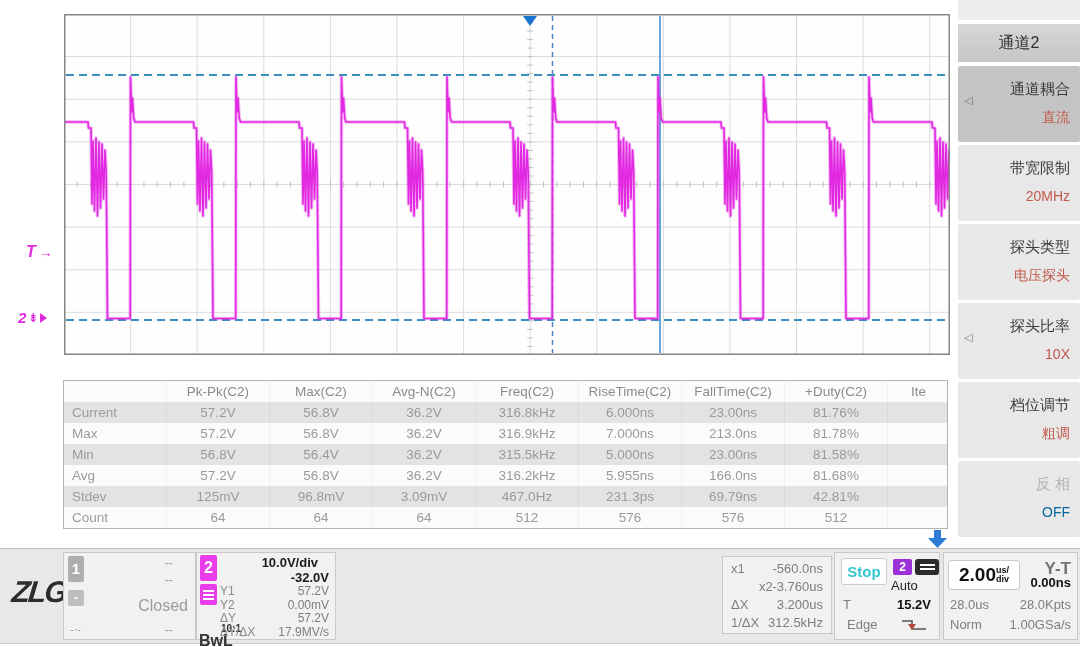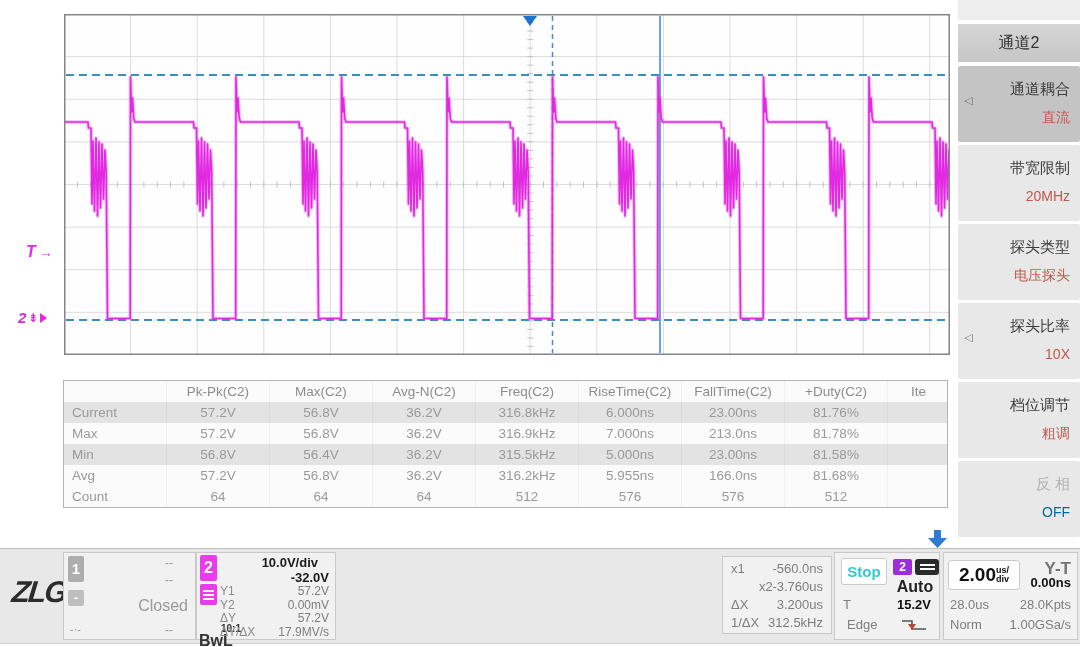--- a/index.html
+++ b/index.html
@@ -82,21 +82,21 @@
   .xrow { position:absolute; left:8px; right:8px; height:18px; font-size:13px; color:#7e7e7e; }
   .xrow .cv { position:absolute; right:0; }
 
   #stop-btn { position:absolute; left:6px; top:5px; width:46px; height:27px; background:#fff;
     border:1px solid #ccc; border-radius:3px; color:#35c8d2; font-weight:bold; font-size:15px;
     text-align:center; line-height:25px; }
   #trig-src { left:58px; top:6px; width:19px; height:16px; background:#9b30d9; font-size:12px; line-height:16px; }
   #trig-coup { position:absolute; left:80px; top:6px; width:24px; height:16px; background:#2b2b2b;
     border-radius:3px; display:flex; flex-direction:column; justify-content:center; gap:2px; align-items:center; }
   #trig-coup i { display:block; width:15px; height:2px; background:#fff; }
-  #trig-mode { position:absolute; left:56px; top:25px; width:48px; text-align:center; font-size:16px; color:#222;font-weight:bold; }
+  #trig-mode { position:absolute; left:56px; top:25px; width:48px; font-size:13px; color:#222; }
   #trig-lvl-row { position:absolute; left:8px; right:8px; top:44px; font-size:13px; color:#7e7e7e; }
   #trig-lvl-row .cv { position:absolute; right:0; color:#111; font-weight:bold; }
   #trig-type-row { position:absolute; left:12px; right:10px; top:64px; font-size:13px; color:#7e7e7e; }
   #edge-ico { position:absolute; right:0; top:0; }
 
   #tb-scale-box { position:absolute; left:4px; top:7px; width:72px; height:30px; background:#fff;
     border:1px solid #c8c8c8; border-radius:3px; display:flex; align-items:center; justify-content:center; }
   #tb-scale-box .big { font-size:19px; font-weight:bold; color:#111; }
   #tb-scale-box .unit { font-size:9px; font-weight:bold; color:#111; line-height:9px; text-align:left; }
   #tb-mode  { position:absolute; right:6px; top:6px;  font-size:17px; font-weight:bold; color:#737373; }
@@ -305,20 +305,31 @@
       <div class="mcell lbl">Avg</div>
       <div class="mcell">57.2V</div>
       <div class="mcell">56.8V</div>
       <div class="mcell">36.2V</div>
       <div class="mcell">316.2kHz</div>
       <div class="mcell">5.955ns</div>
       <div class="mcell">166.0ns</div>
       <div class="mcell">81.68%</div>
       <div class="mcell"></div>
     </div>
+    <div class="mrow stripe">
+      <div class="mcell lbl">Stdev</div>
+      <div class="mcell">125mV</div>
+      <div class="mcell">96.8mV</div>
+      <div class="mcell">3.09mV</div>
+      <div class="mcell">467.0Hz</div>
+      <div class="mcell">231.3ps</div>
+      <div class="mcell">69.79ns</div>
+      <div class="mcell">42.81%</div>
+      <div class="mcell"></div>
+    </div>
     <div class="mrow">
       <div class="mcell lbl">Count</div>
       <div class="mcell">64</div>
       <div class="mcell">64</div>
       <div class="mcell">64</div>
       <div class="mcell">512</div>
       <div class="mcell">576</div>
       <div class="mcell">576</div>
       <div class="mcell">512</div>
       <div class="mcell"></div>

